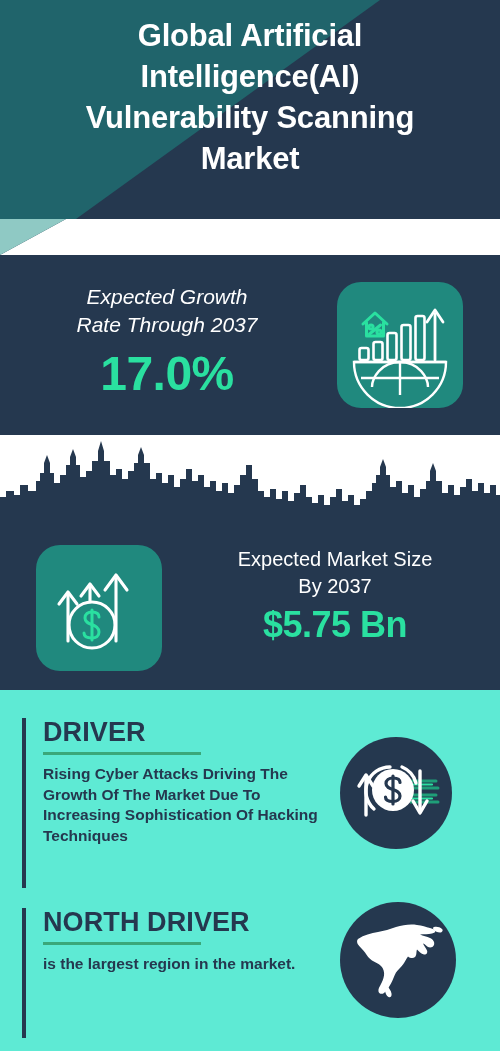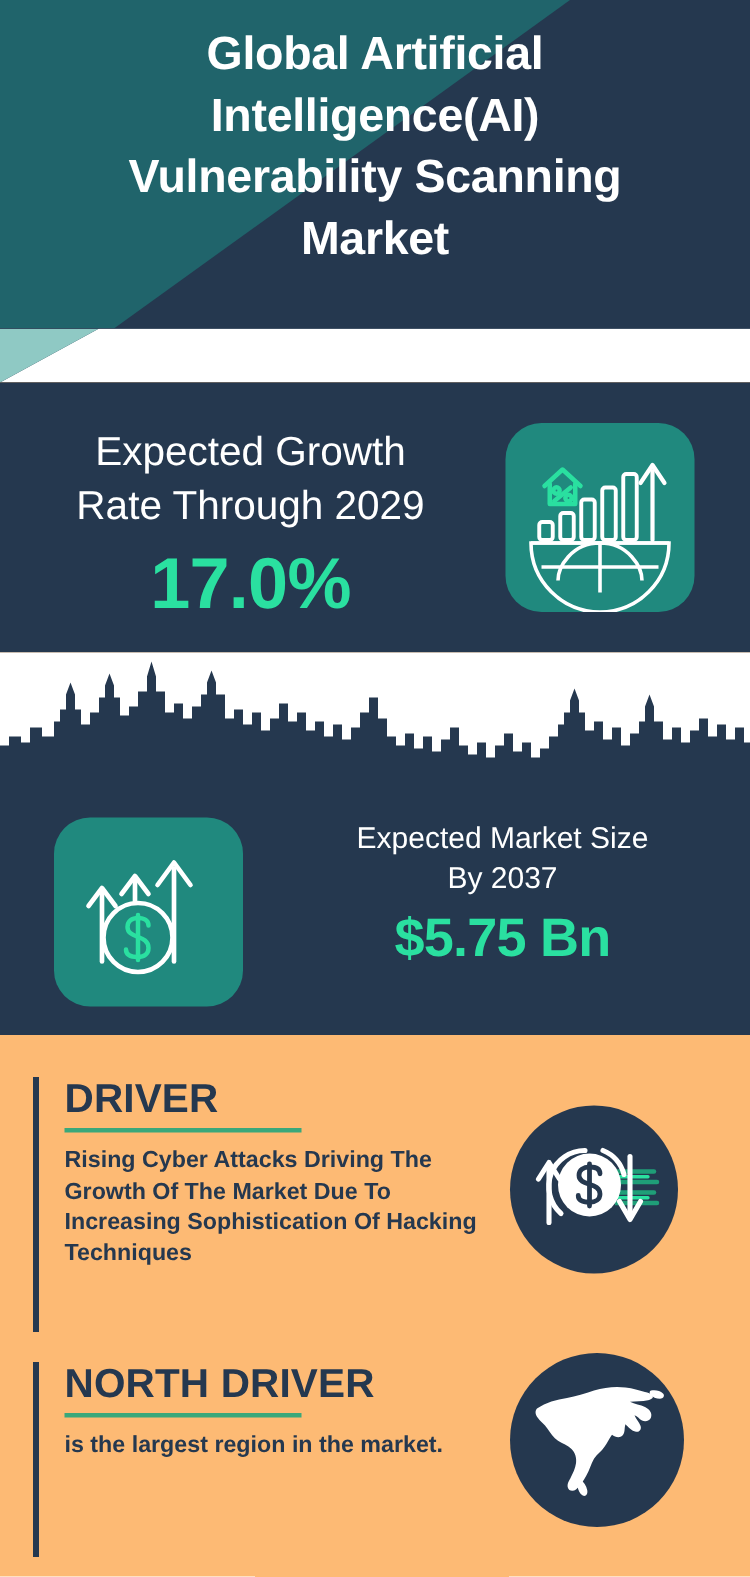--- a/index.html
+++ b/index.html
@@ -10,21 +10,21 @@
   }
   body {
     font-family: "Liberation Sans", sans-serif;
     -webkit-font-smoothing: antialiased;
   }
   #infographic {
     position: relative;
     width: 500px;
     height: 1051px;
     overflow: hidden;
-    background: #fdba74;
+    background: #5eead4;
   }
 
   
   .header {
     position: absolute;
     left: 0; top: 0;
     width: 500px;
     height: 255px;
     overflow: hidden;
     background: #25384f;
@@ -75,23 +75,24 @@
     background: #25384f;
   }
   .growth-text {
     position: absolute;
     left: 12px; top: 28px;
     width: 310px;
     text-align: center;
     color: #ffffff;
   }
   .growth-label {
-    font-size: 27px;
+    font-size: 21px;
     line-height: 1.35;
     font-weight: normal;
+    font-style: italic;
   }
   .growth-label .tline { display: block; }
   .growth-value {
     margin-top: 6px;
     font-size: 48px;
     font-weight: bold;
     color: #2ae0a0;
     letter-spacing: -0.5px;
   }
   .tile {
@@ -207,21 +208,21 @@
       <span class="tline">Intelligence(AI)</span>
       <span class="tline">Vulnerability Scanning</span>
       <span class="tline">Market</span>
     </div>
   </div>
 
   <div class="growth">
     <div class="growth-text">
       <div class="growth-label">
         <span class="tline">Expected Growth</span>
-        <span class="tline">Rate Through 2029</span>
+        <span class="tline">Rate Through 2037</span>
       </div>
       <div class="growth-value">17.0%</div>
     </div>
   </div>
 
   <div class="tile growth-tile">
     <svg width="126" height="126" viewBox="0 0 126 126">
 
       <g stroke="#2ae0a0" stroke-width="3" fill="none" stroke-linejoin="round" stroke-linecap="round">
         <path d="M26 42 L38 31 L50 42"></path>

